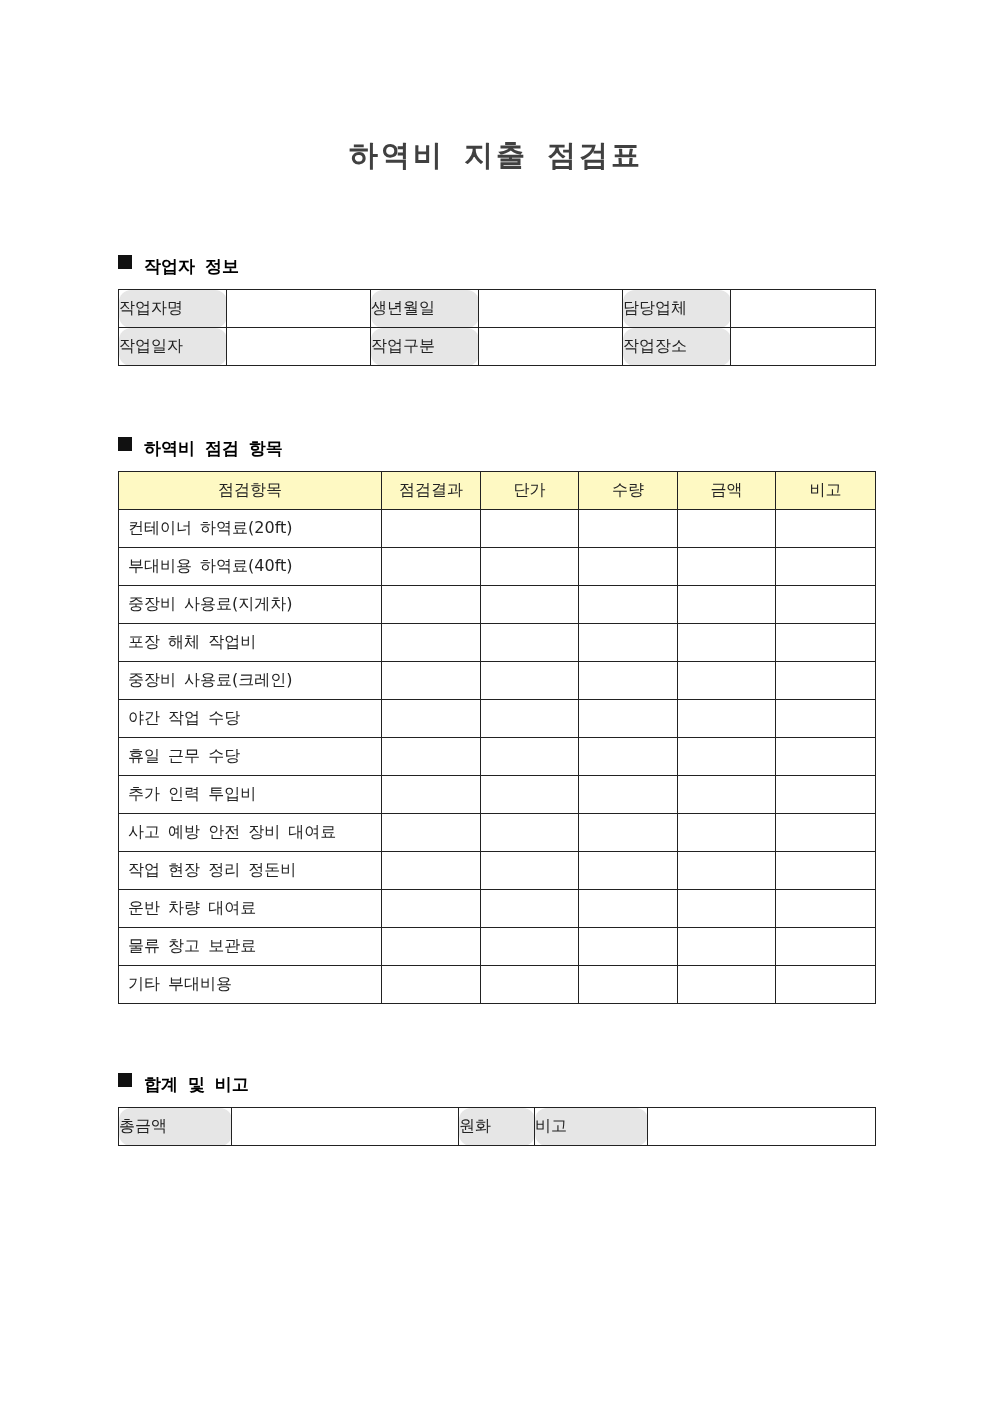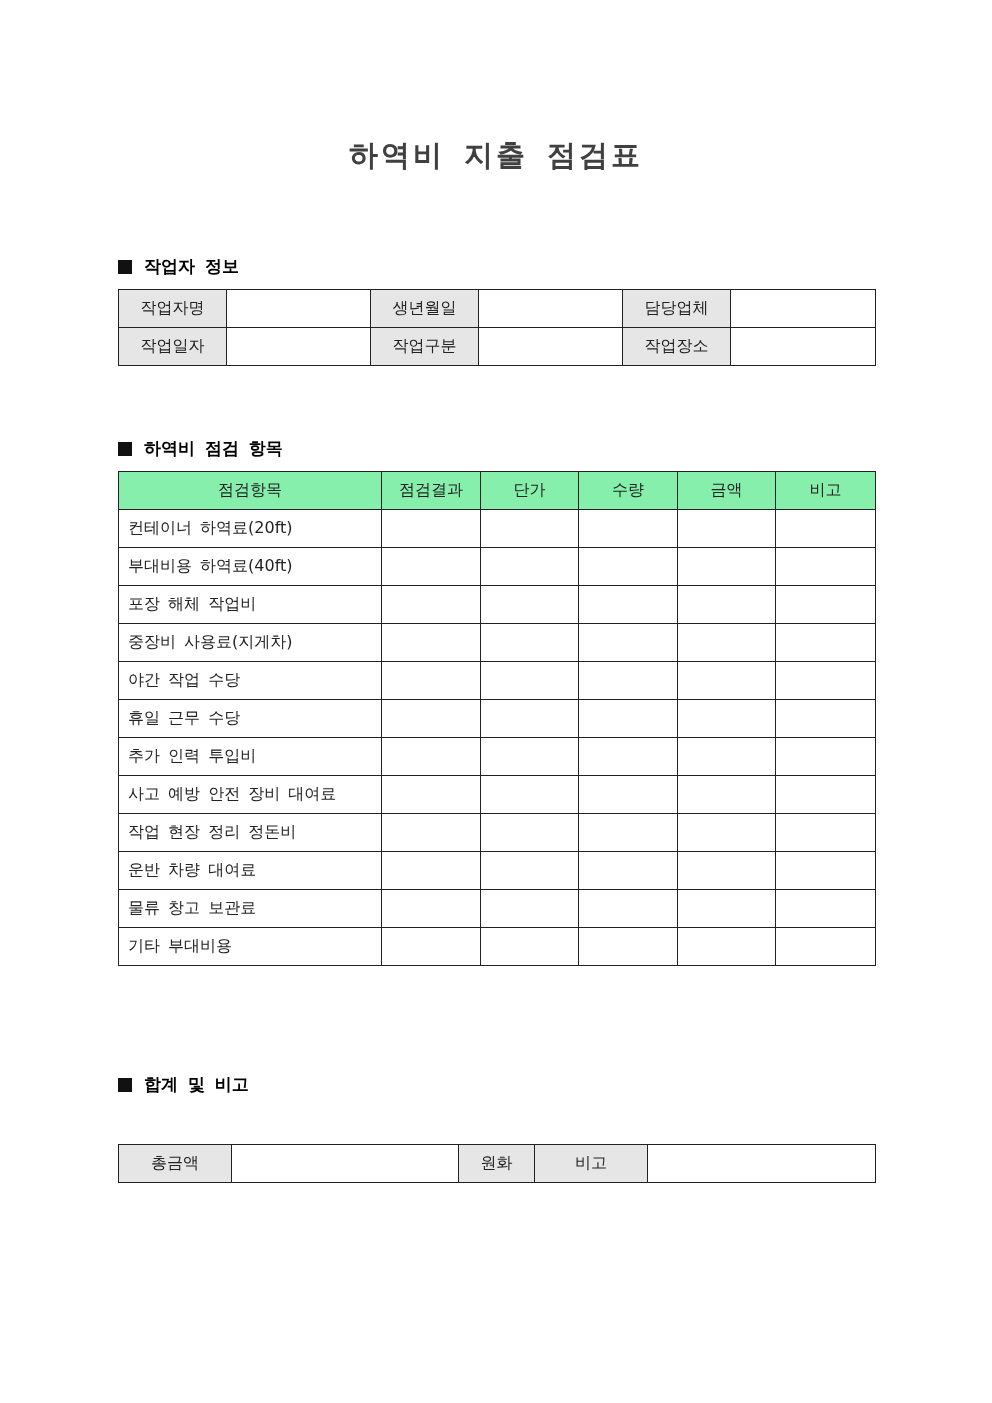--- a/index.html
+++ b/index.html
@@ -1,30 +1,30 @@
 <!DOCTYPE html>
 <html><head>
 <meta charset="utf-8">
 <style>
   html, body { margin: 0; padding: 0; background: #ffffff; }
   body { width: 992px; height: 1403px; position: relative; font-family: "DejaVu Sans", "Liberation Sans", sans-serif; color: #111; }
   .title { position: absolute; top: 136px; left: 0; width: 992px; text-align: center; font-size: 29px; font-weight: bold; letter-spacing: 3px; word-spacing: 6px; color: #404040; }
-  .section-heading { position: absolute; left: 118px; font-size: 17px; font-weight: bold; color: #000; display: flex; align-items: center; word-spacing: 4px; }
+  .section-heading { position: absolute; left: 118px; font-size: 17px; font-weight: bold; color: #000; display: flex; word-spacing: 4px; }
   .square-icon { display: inline-block; width: 14px; height: 14px; background: #111; margin-right: 12px; }
   table { position: absolute; left: 118px; width: 757px; border-collapse: collapse; table-layout: fixed; }
   td, th { border: 1px solid #222; padding: 0; font-size: 16px; font-weight: normal; color: #222; }
-  .label-cell { background: #e6e6e6; text-align: center; }
+  .label-cell { background: #e6e6e6; text-align: left; border-radius: 12px; }
   .value-cell { background: #fff; }
-  .head-cell { background: #86efac; text-align: center; }
+  .head-cell { background: #fef9c3; text-align: center; }
   .item-cell { text-align: left; padding-left: 9px; word-spacing: 3px; margin-left: 12px; }
   #info-table { top: 289px; }
   #info-table td { height: 37px; }
   #check-table { top: 471px; }
   #check-table th, #check-table td { height: 37px; }
-  #summary-table { top: 1144px; }
+  #summary-table { top: 1107px; }
   #summary-table td { height: 37px; }
 </style>
 </head>
 <body>
 
 <div class="title">하역비 지출 점검표</div>
 
 <div class="section-heading" style="top:255px;">
   <span class="square-icon"></span>
   <span>작업자 정보</span>
@@ -94,29 +94,37 @@
       </tr>
       <tr>
         <td class="item-cell">부대비용 하역료(40ft)</td>
         <td class="value-cell"></td>
         <td class="value-cell"></td>
         <td class="value-cell"></td>
         <td class="value-cell"></td>
         <td class="value-cell"></td>
       </tr>
       <tr>
+        <td class="item-cell">중장비 사용료(지게차)</td>
+        <td class="value-cell"></td>
+        <td class="value-cell"></td>
+        <td class="value-cell"></td>
+        <td class="value-cell"></td>
+        <td class="value-cell"></td>
+      </tr>
+      <tr>
         <td class="item-cell">포장 해체 작업비</td>
         <td class="value-cell"></td>
         <td class="value-cell"></td>
         <td class="value-cell"></td>
         <td class="value-cell"></td>
         <td class="value-cell"></td>
       </tr>
       <tr>
-        <td class="item-cell">중장비 사용료(지게차)</td>
+        <td class="item-cell">중장비 사용료(크레인)</td>
         <td class="value-cell"></td>
         <td class="value-cell"></td>
         <td class="value-cell"></td>
         <td class="value-cell"></td>
         <td class="value-cell"></td>
       </tr>
       <tr>
         <td class="item-cell">야간 작업 수당</td>
         <td class="value-cell"></td>
         <td class="value-cell"></td>

